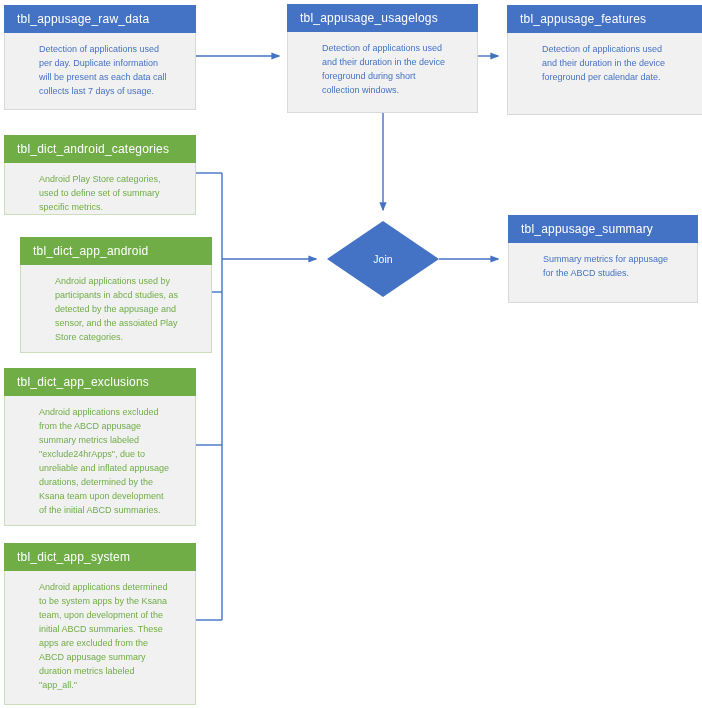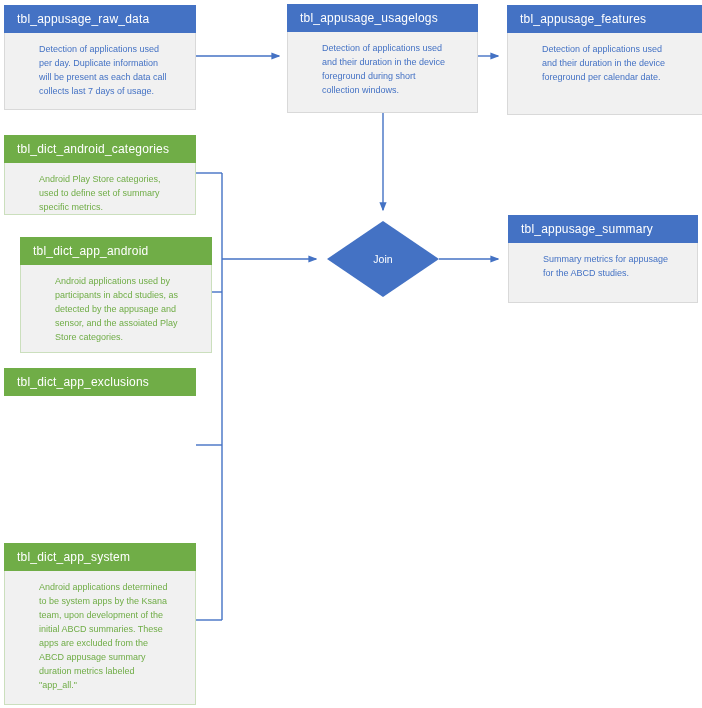--- a/index.html
+++ b/index.html
@@ -141,20 +141,28 @@
     <div class="hdr">tbl_dict_app_android</div>
     <div class="body">Android applications used by
 participants in abcd studies, as
 detected by the appusage and
 sensor, and the assoiated Play
 Store categories.</div>
   </div>
 
   <div class="node green" id="b5">
     <div class="hdr">tbl_dict_app_exclusions</div>
+    <div class="body">Android applications excluded
+from the ABCD appusage
+summary metrics labeled
+"exclude24hrApps", due to
+unreliable and inflated appusage
+durations, determined by the
+Ksana team upon development
+of the initial ABCD summaries.</div>
   </div>
 
   <div class="node green" id="b6">
     <div class="hdr">tbl_dict_app_system</div>
     <div class="body">Android applications determined
 to be system apps by the Ksana
 team, upon development of the
 initial ABCD summaries. These
 apps are excluded from the
 ABCD appusage summary

